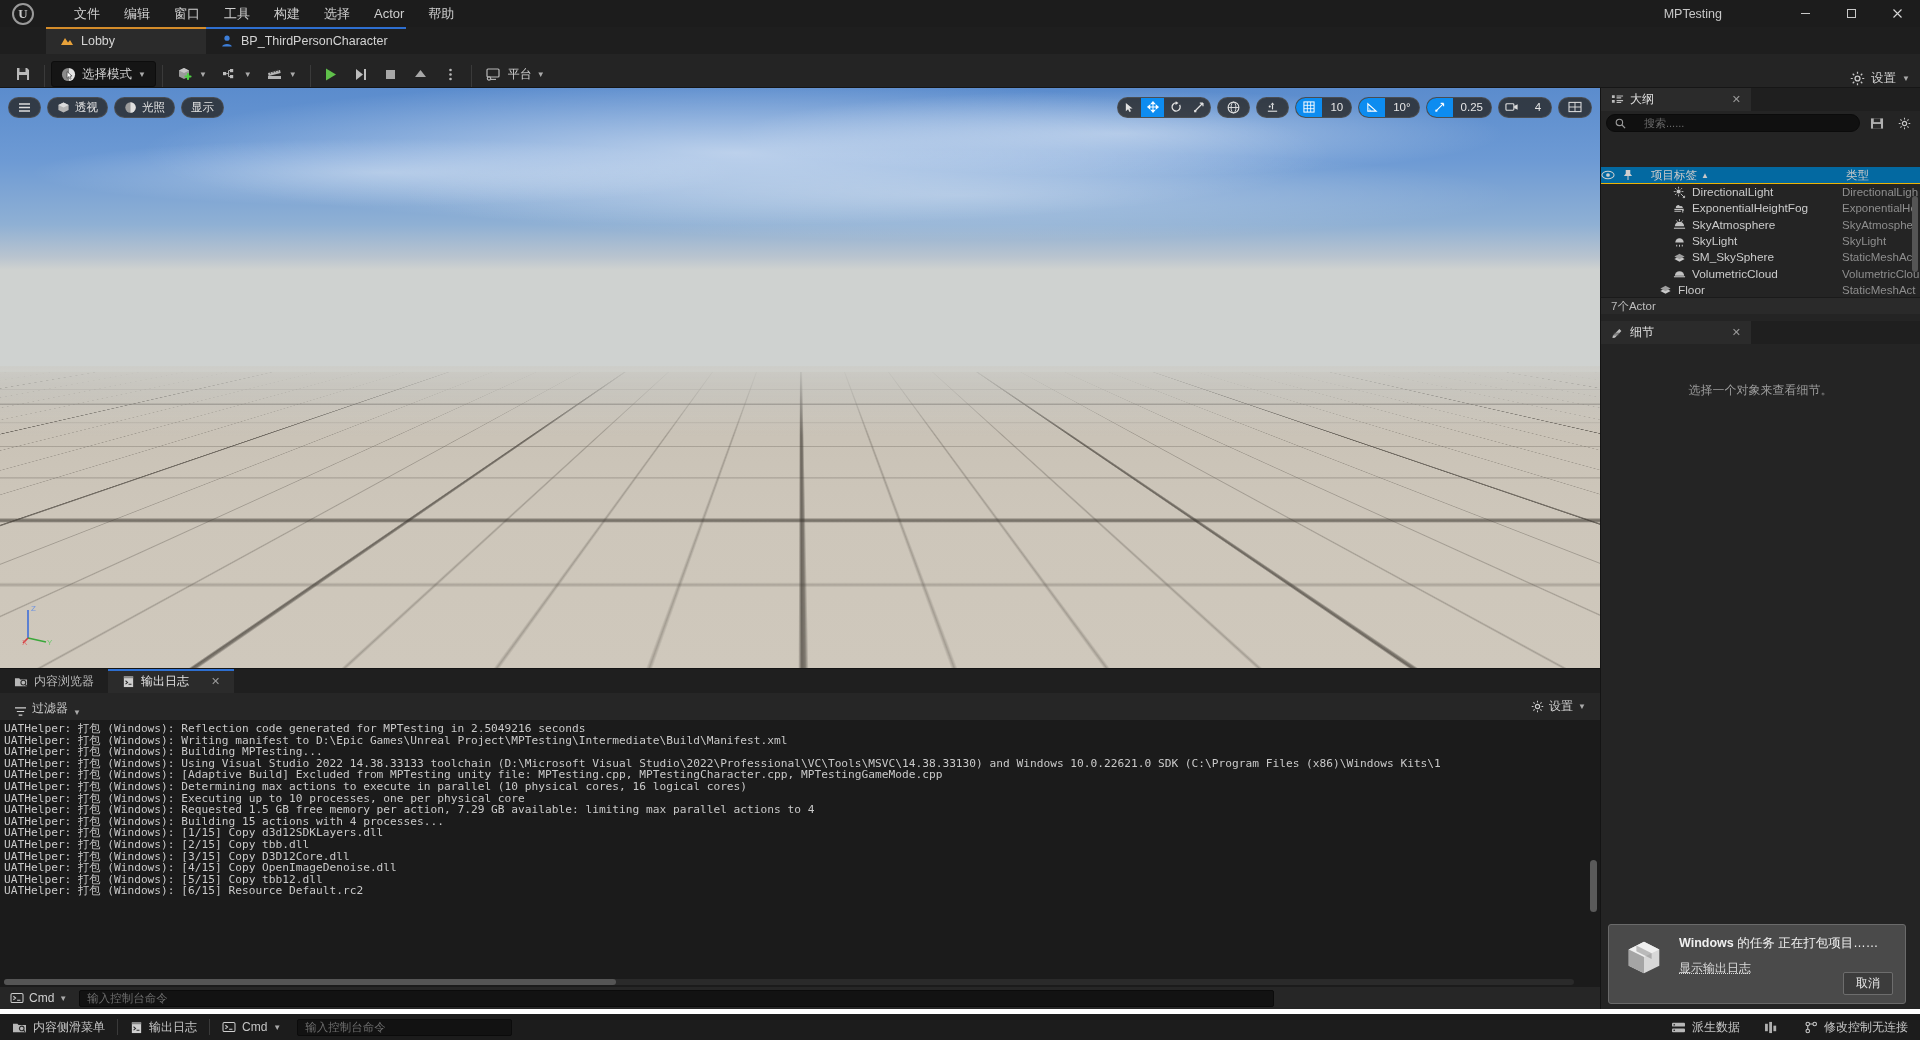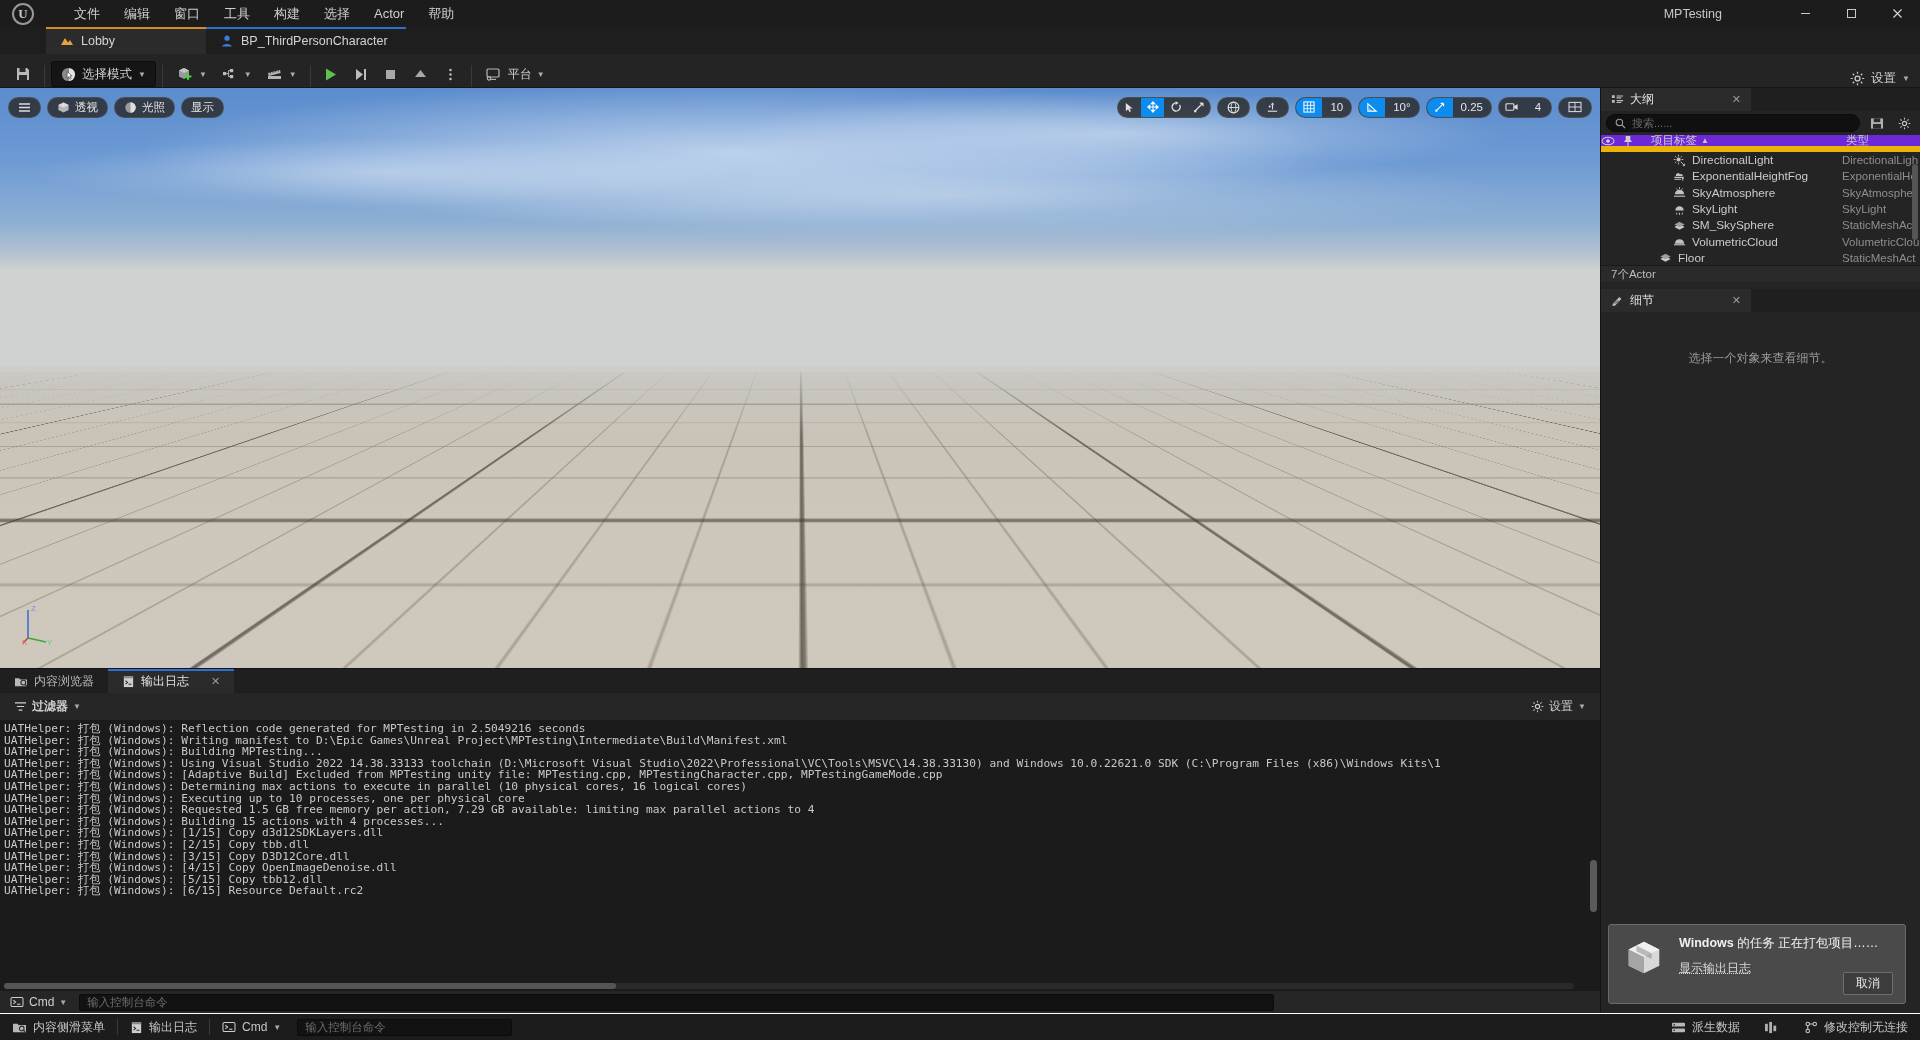--- a/index.html
+++ b/index.html
@@ -154,21 +154,21 @@
   .bot-tabs { height: 24px; display: flex; align-items: flex-end; background: #1f1f1f; flex: 0 0 24px; }
   .btab { height: 24px; display: flex; align-items: center; gap: 6px; padding: 0 14px; font-size: 12px; color: #b9b9b9; }
   .btab.active { background: #2b2b2b; color: #e4e4e4; position: relative; }
   .btab.active::before { content:''; position:absolute; top:0; left:0; right:0; height:2px; background:#2e6fd0; }
   .btab .x { margin-left: 16px; font-size: 11px; color: #9a9a9a; }
   .log-search { height: 27px; display: flex; align-items: center; gap: 8px; padding: 0 8px; background: #262626; flex: 0 0 27px; }
   .searchbox {
     flex: 0 0 430px; height: 20px; background: #101010; border: 1px solid #0a0a0a; border-radius: 10px;
     display: flex; align-items: center; gap: 6px; padding: 0 9px; font-size: 11.5px; color: #6e6e6e;
   }
-  .filterbtn { display: flex; align-items: center; gap: 5px; font-size: 12px; color: #cfcfcf; padding: 0 6px; height: 20px; font-weight: bold; }
+  .filterbtn { display: flex; align-items: flex-end; gap: 5px; font-size: 12px; color: #cfcfcf; padding: 0 6px; height: 20px; }
   .log-settings { margin-left: auto; display: flex; align-items: center; gap: 5px; font-size: 12px; color: #cfcfcf; padding-right: 6px; }
   .logbody { flex: 1; background: #1b1b1b; overflow: hidden; position: relative; font-family: "DejaVu Sans Mono", "Liberation Mono", monospace;
              font-size: 11.2px; line-height: 11.6px; color: #c9c9c9; padding: 3px 4px 0 4px; white-space: nowrap; }
   .logline { height: 11.6px; overflow: hidden; text-overflow: clip; }
   .log-hscroll { position: absolute; left: 4px; right: 26px; bottom: 2px; height: 6px; background: #2a2a2a; border-radius: 3px; }
   .log-hscroll i { display: block; width: 39%; height: 6px; background: #555; border-radius: 3px; }
   .log-vscroll { position: absolute; right: 3px; top: 140px; width: 7px; height: 52px; background: #5a5a5a; border-radius: 4px; }
   .cmdrow { height: 22px; background: #262626; display: flex; align-items: center; gap: 8px; padding: 0 6px; flex: 0 0 22px; }
   .cmd-pill { display:flex; align-items:center; gap:5px; font-size: 12px; color: #d0d0d0; padding: 0 4px; }
   .cmd-input { flex: 1; height: 17px; background: #121212; border: 1px solid #0b0b0b; border-radius: 2px;
@@ -177,41 +177,41 @@
   
   .rightcol { width: 320px; flex: 0 0 320px; background: #242424; display: flex; flex-direction: column;
               border-left: 1px solid #141414; }
   .pnl-tabs { height: 23px; background: #1f1f1f; display: flex; align-items: flex-end; flex: 0 0 23px; }
   .ptab { height: 23px; display: flex; align-items: center; gap: 6px; padding: 0 10px; font-size: 12px;
           background: #2b2b2b; color: #e0e0e0; min-width: 150px; }
   .ptab .x { margin-left: auto; font-size: 11px; color: #9a9a9a; }
   .outl-search { height: 24px; display: flex; align-items: center; gap: 6px; padding: 0 5px; flex: 0 0 24px; }
   .outl-search .sb {
     flex: 1; height: 18px; background: #101010; border: 1px solid #0b0b0b; border-radius: 9px;
-    display: flex; align-items: center; gap: 6px; padding: 0 8px; font-size: 11px; color: #6a6a6a;
-  }
-  .outl-head { height: 17px; background: #6d28d9; display: flex; align-items: center; font-size: 11.5px;
-               color: #c9c9c9; border-bottom: 6px solid #eab308; flex: 0 0 17px; }
+    display: flex; align-items: center; gap: 18px; padding: 0 8px; font-size: 11px; color: #6a6a6a;
+  }
+  .outl-head { height: 17px; background: #0369a1; display: flex; align-items: center; font-size: 11.5px;
+               color: #c9c9c9; border-bottom: 1px solid #eab308; flex: 0 0 17px; margin-top: 32px; }
   .oh-eye { width: 22px; text-align: center; }
   .oh-pin { width: 22px; text-align: center; }
   .oh-label { flex: 1; padding-left: 6px; display: flex; align-items: center; gap: 4px; }
   .oh-type { width: 78px; padding-left: 4px; }
   .outl-list { flex: 0 0 113px; overflow: hidden; position: relative; background: #242424; }
   .orow { height: 16.3px; display: flex; align-items: center; font-size: 11.8px; color: #cbcbcb; }
   .orow .nm { flex: 1; display: flex; align-items: center; gap: 6px; }
   .orow .ty { width: 78px; color: #8e8e8e; font-size: 11.5px; overflow: hidden; white-space: nowrap; }
   .o-vscroll { position: absolute; right: 2px; top: 12px; width: 6px; height: 76px; background: #555; border-radius: 3px; }
   .outl-foot { height: 17px; background: #2a2a2a; display: flex; align-items: center; padding-left: 10px;
                font-size: 11.5px; color: #bdbdbd; border-top: 1px solid #1a1a1a; flex: 0 0 17px; }
   .details-body { flex: 1; background: #242424; display: flex; align-items: flex-start; justify-content: center; padding-top: 38px; }
   .details-empty { font-size: 12px; color: #9b9b9b; }
 
   
   .statusbar { height: 44px; background: #1c1c1c; display: flex; align-items: center; gap: 0;
-               border-top: 1px solid #ffffff; flex: 0 0 26px; position: relative; }
+               border-top: 5px solid #ffffff; flex: 0 0 26px; position: relative; }
   .sb-item { display: flex; align-items: center; gap: 6px; padding: 0 12px; height: 26px; font-size: 12px; color: #c6c6c6; }
   .sb-sep { width: 1px; height: 16px; background: #3a3a3a; }
   .sb-cmd { flex: 0 0 215px; height: 17px; background: #121212; border: 1px solid #0b0b0b; border-radius: 2px;
             font-size: 11.5px; color: #6c6c6c; display: flex; align-items: center; padding: 0 7px; margin-left: 4px; }
   .sb-right { position: absolute; right: 0; display: flex; align-items: center; height: 26px; }
   .sb-derived { display: flex; align-items: center; gap: 6px; padding: 0 12px; font-size: 12px; color: #c6c6c6; }
   .sb-rev { display: flex; align-items: center; gap: 6px; padding: 0 12px; font-size: 12px; color: #c6c6c6; }
 
   
   .toast {

